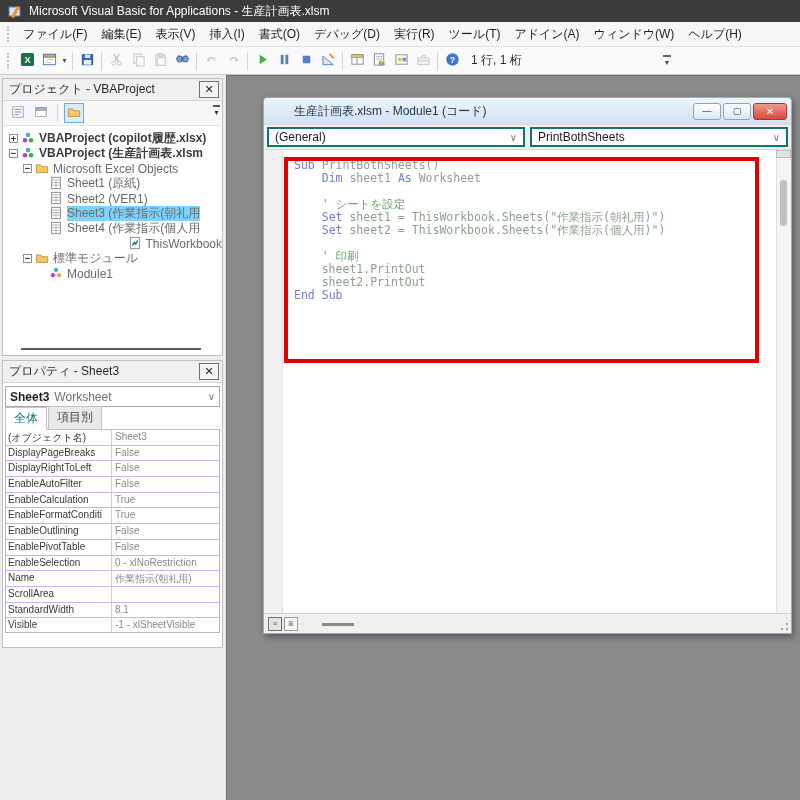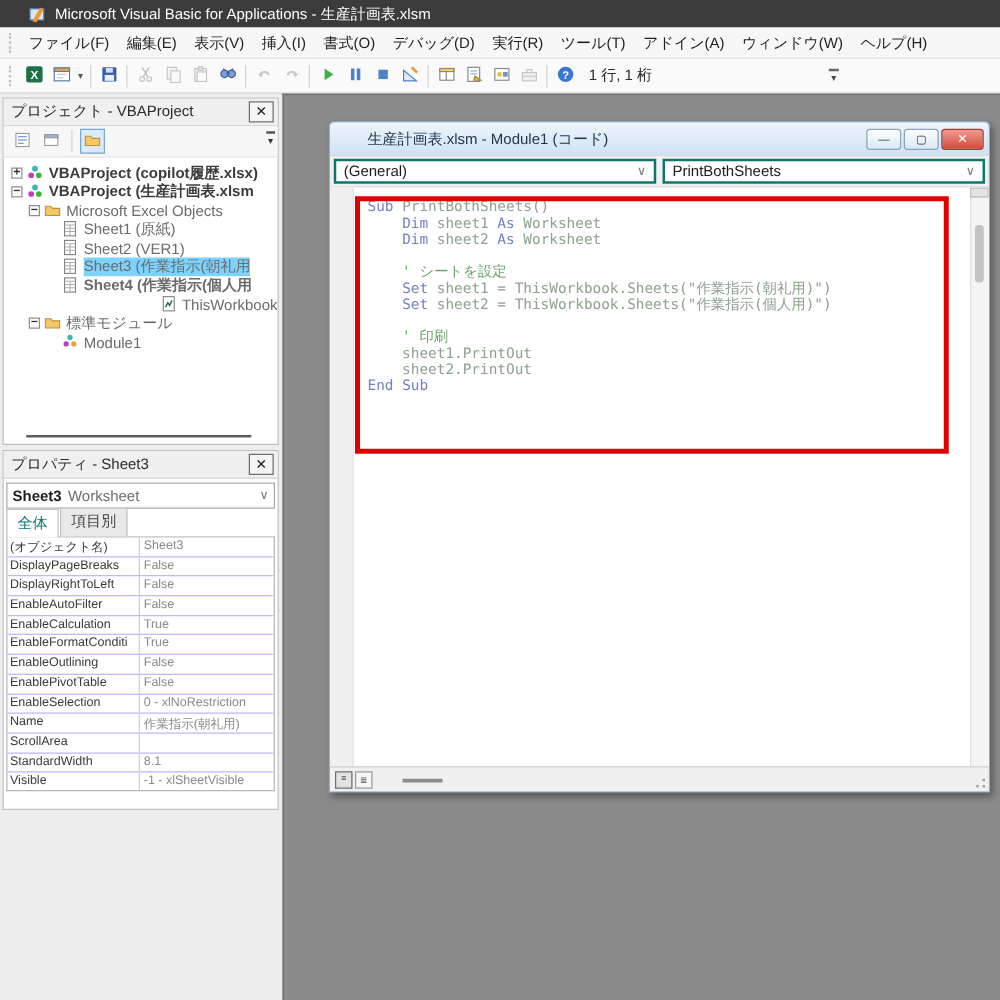--- a/index.html
+++ b/index.html
@@ -1,21 +1,21 @@
 <!DOCTYPE html>
 <html><head>
 <meta charset="utf-8">
 <style>
   * { box-sizing: border-box; margin:0; padding:0; }
   html,body { width:800px; height:800px; overflow:hidden; }
   body { font-family:"Liberation Sans","DejaVu Sans",sans-serif; background:#ededed; position:relative; font-size:12px; }
 
   
   .titlebar { position:absolute; left:0; top:0; width:800px; height:22px; background:#3b3b3b; color:#fff;
-    display:flex; align-items:center; gap:6px; padding-left:22px; font-size:12px; }
+    display:flex; align-items:center; gap:6px; padding-left:7px; font-size:12px; }
   .titlebar .app-icon { width:16px; height:16px; display:inline-flex; }
 
   
   .menubar { position:absolute; left:0; top:22px; width:800px; height:25px; background:#f7f7f7;
     border-bottom:1px solid #e2e2e2; display:flex; align-items:center; padding-left:3px; color:#1f1f1f; }
   .drag-handle { width:5px; height:16px; border-left:2px dotted #c3c3c3; margin:0 4px; }
   .menu-item { padding:3px 7px; cursor:default; }
 
   
   .toolbar { position:absolute; left:0; top:47px; width:800px; height:28px; background:#fafafa;
@@ -370,21 +370,21 @@
             <svg viewBox="0 0 16 16" width="14" height="14">
               <rect x="3" y="1.5" width="10" height="13" fill="#fff" stroke="#7f7f7f"></rect>
               <line x1="3" y1="4.5" x2="13" y2="4.5" stroke="#aeaeae"></line>
               <line x1="3" y1="7.5" x2="13" y2="7.5" stroke="#aeaeae"></line>
               <line x1="3" y1="10.5" x2="13" y2="10.5" stroke="#aeaeae"></line>
               <line x1="8" y1="4.5" x2="8" y2="14.5" stroke="#aeaeae"></line>
             </svg>
           </span>
           <span class="tree-label">Sheet3 (作業指示(朝礼用</span>
         </div>
-        <div class="tree-row" style="padding-left: 34px; font-weight: bold;">
+        <div class="tree-row" style="padding-left: 34px;">
           <span class="expander none"></span>
           <span class="tree-icon">
             <svg viewBox="0 0 16 16" width="14" height="14">
               <rect x="3" y="1.5" width="10" height="13" fill="#fff" stroke="#7f7f7f"></rect>
               <line x1="3" y1="4.5" x2="13" y2="4.5" stroke="#aeaeae"></line>
               <line x1="3" y1="7.5" x2="13" y2="7.5" stroke="#aeaeae"></line>
               <line x1="3" y1="10.5" x2="13" y2="10.5" stroke="#aeaeae"></line>
               <line x1="8" y1="4.5" x2="8" y2="14.5" stroke="#aeaeae"></line>
             </svg>
           </span>
@@ -515,21 +515,20 @@
       <span class="combo">
         <span>PrintBothSheets</span>
         <span class="chev">∨</span>
       </span>
     </div>
     <div class="cw-body">
       <div class="code-margin"></div>
       <div class="code-editor" id="code-editor">
           <div class="code-line"><span class="c-kw">Sub</span><span class="c-id"> PrintBothSheets()</span></div>
           <div class="code-line"><span class="c-id">    </span><span class="c-kw">Dim</span><span class="c-id"> sheet1 </span><span class="c-kw">As</span><span class="c-id"> Worksheet</span></div>
-          <div class="code-line"><span class="c-id">    </span><span class="c-kw">Dim</span><span class="c-id"> sheet2 </span><span class="c-kw">As</span><span class="c-id"> Worksheet</span></div>
           <div class="code-line">&nbsp;</div>
           <div class="code-line"><span class="c-cm">    ' シートを設定</span></div>
           <div class="code-line"><span class="c-id">    </span><span class="c-kw">Set</span><span class="c-id"> sheet1 = ThisWorkbook.Sheets("作業指示(朝礼用)")</span></div>
           <div class="code-line"><span class="c-id">    </span><span class="c-kw">Set</span><span class="c-id"> sheet2 = ThisWorkbook.Sheets("作業指示(個人用)")</span></div>
           <div class="code-line">&nbsp;</div>
           <div class="code-line"><span class="c-cm">    ' 印刷</span></div>
           <div class="code-line"><span class="c-id">    sheet1.PrintOut</span></div>
           <div class="code-line"><span class="c-id">    sheet2.PrintOut</span></div>
           <div class="code-line"><span class="c-kw">End</span><span class="c-id"> </span><span class="c-kw">Sub</span></div>
         </div>

